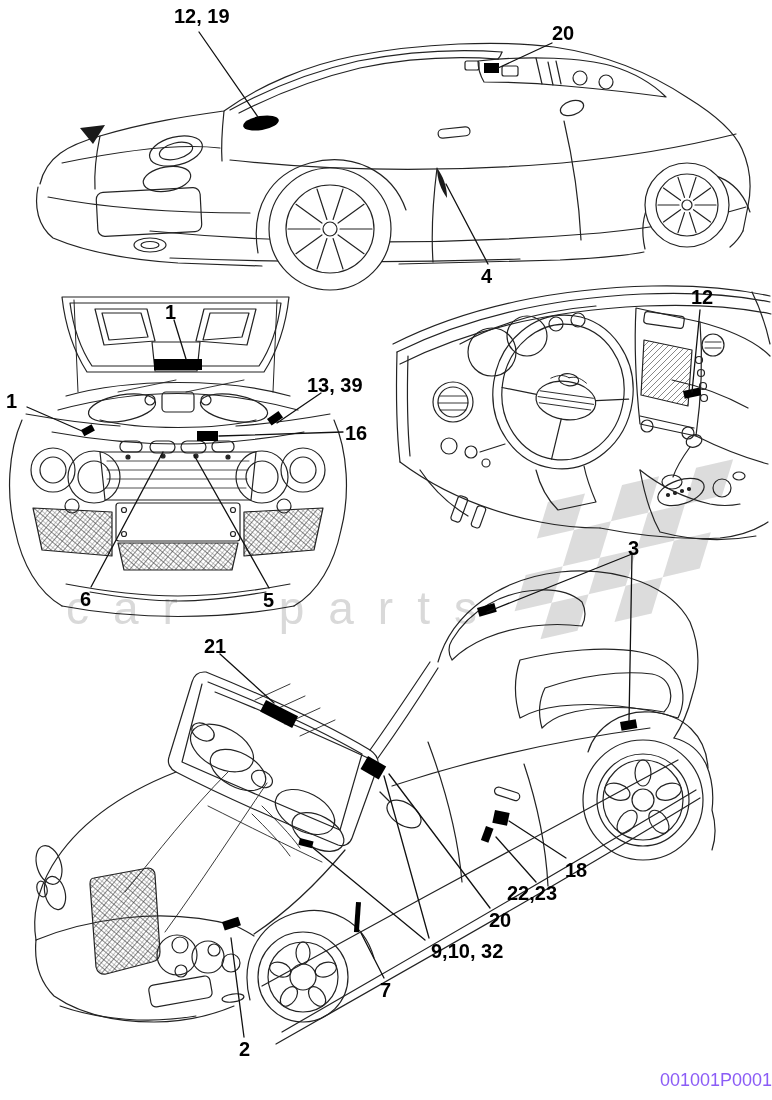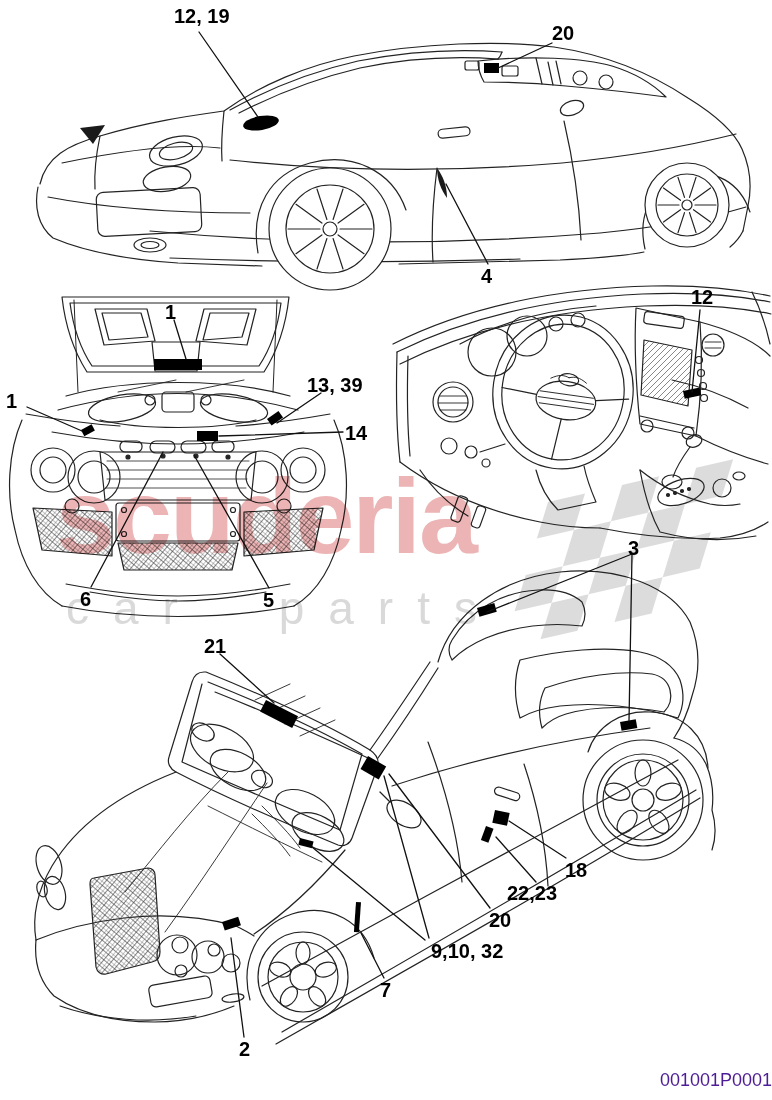--- a/index.html
+++ b/index.html
@@ -5,21 +5,21 @@
   html,body{margin:0;padding:0;background:#fff;}
   .stage{position:relative;width:772px;height:1100px;background:#fff;overflow:hidden;
          font-family:"Liberation Sans",sans-serif;}
   .art{position:absolute;left:0;top:0;}
   .callout{position:absolute;font-weight:bold;font-size:20px;color:#000;white-space:nowrap;
            letter-spacing:0;line-height:1;}
   .wm1{position:absolute;left:56px;top:463px;font-size:106px;font-weight:bold;letter-spacing:-2px;
        color:#d96a6a;opacity:.5;mix-blend-mode:multiply;line-height:1;white-space:nowrap;}
   .wm2{position:absolute;left:66px;top:585px;font-size:46px;font-weight:normal;letter-spacing:24px;
        word-spacing:40px;color:#d9d9d9;mix-blend-mode:multiply;line-height:1;white-space:nowrap;}
-  .code{position:absolute;left:660px;top:1070px;font-size:18px;color:#4c1d95;white-space:nowrap;}
+  .code{position:absolute;left:660px;top:1070px;font-size:18px;color:#8b5cf6;white-space:nowrap;}
 </style>
 </head>
 <body>
 
 <div class="stage">
 
 <svg class="art" width="772" height="1100" viewBox="0 0 772 1100">
   <defs>
     <pattern id="mesh" width="7" height="7" patternUnits="userSpaceOnUse" patternTransform="rotate(40)">
       <path d="M0,0H7M0,3.5H7" stroke="#3a3a3a" stroke-width="0.6"></path>
@@ -305,31 +305,30 @@
     <path d="M231,938 L244,1037"></path>
     <path d="M361,933 L384,978"></path>
     <path d="M384,776 L429,938"></path>
     <path d="M312,847 L425,940"></path>
     <path d="M389,774 L490,908"></path>
     <path d="M496,837 L536,882"></path>
     <path d="M509,821 L566,858"></path>
   </g>
 </svg>
 
-<div class="wm1">scuderia</div>
 <div class="wm2">car parts</div>
 
 <div class="callout" style="left:174px;top:6px">12, 19</div>
 <div class="callout" style="left:552px;top:23px">20</div>
 <div class="callout" style="left:481px;top:266px">4</div>
 
 <div class="callout" style="left:165px;top:302px">1</div>
 <div class="callout" style="left:6px;top:391px">1</div>
 <div class="callout" style="left:307px;top:375px">13, 39</div>
-<div class="callout" style="left:345px;top:423px">14</div>
+<div class="callout" style="left:345px;top:423px">16</div>
 <div class="callout" style="left:80px;top:589px">6</div>
 <div class="callout" style="left:263px;top:590px">5</div>
 
 <div class="callout" style="left:691px;top:287px">12</div>
 
 <div class="callout" style="left:628px;top:538px">3</div>
 <div class="callout" style="left:204px;top:636px">21</div>
 <div class="callout" style="left:239px;top:1039px">2</div>
 <div class="callout" style="left:380px;top:980px">7</div>
 <div class="callout" style="left:431px;top:941px">9,10, 32</div>

